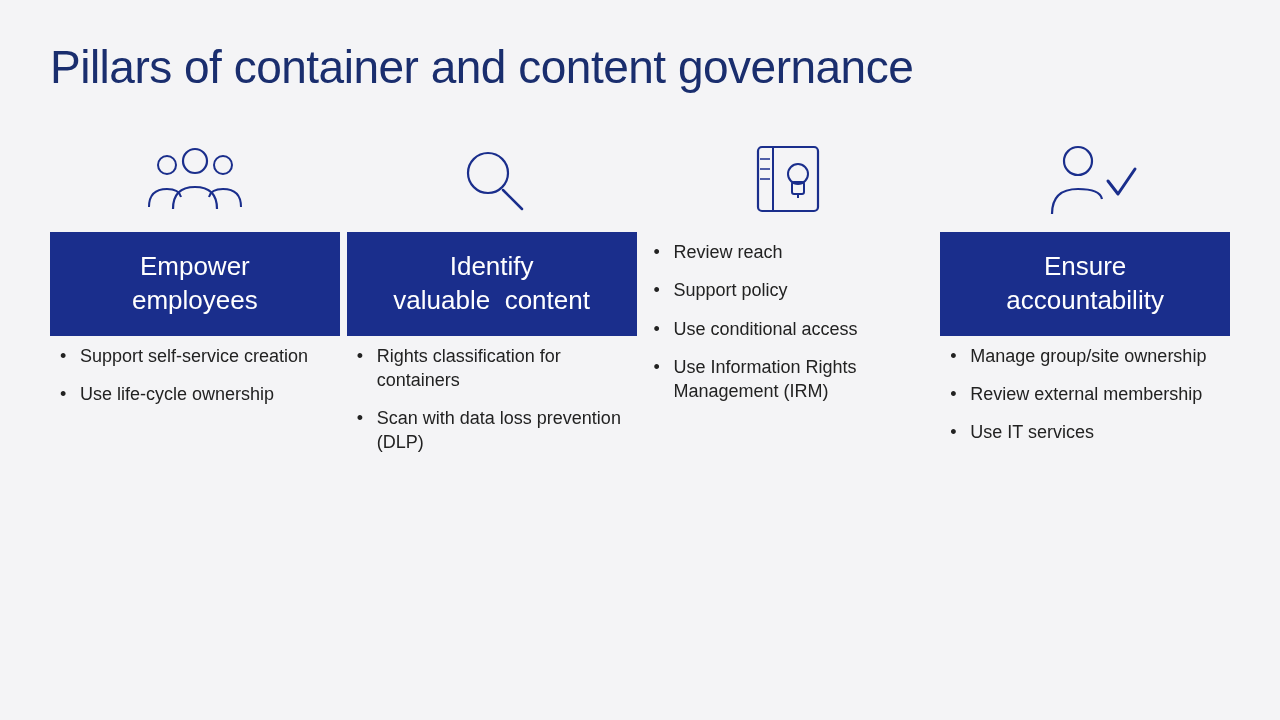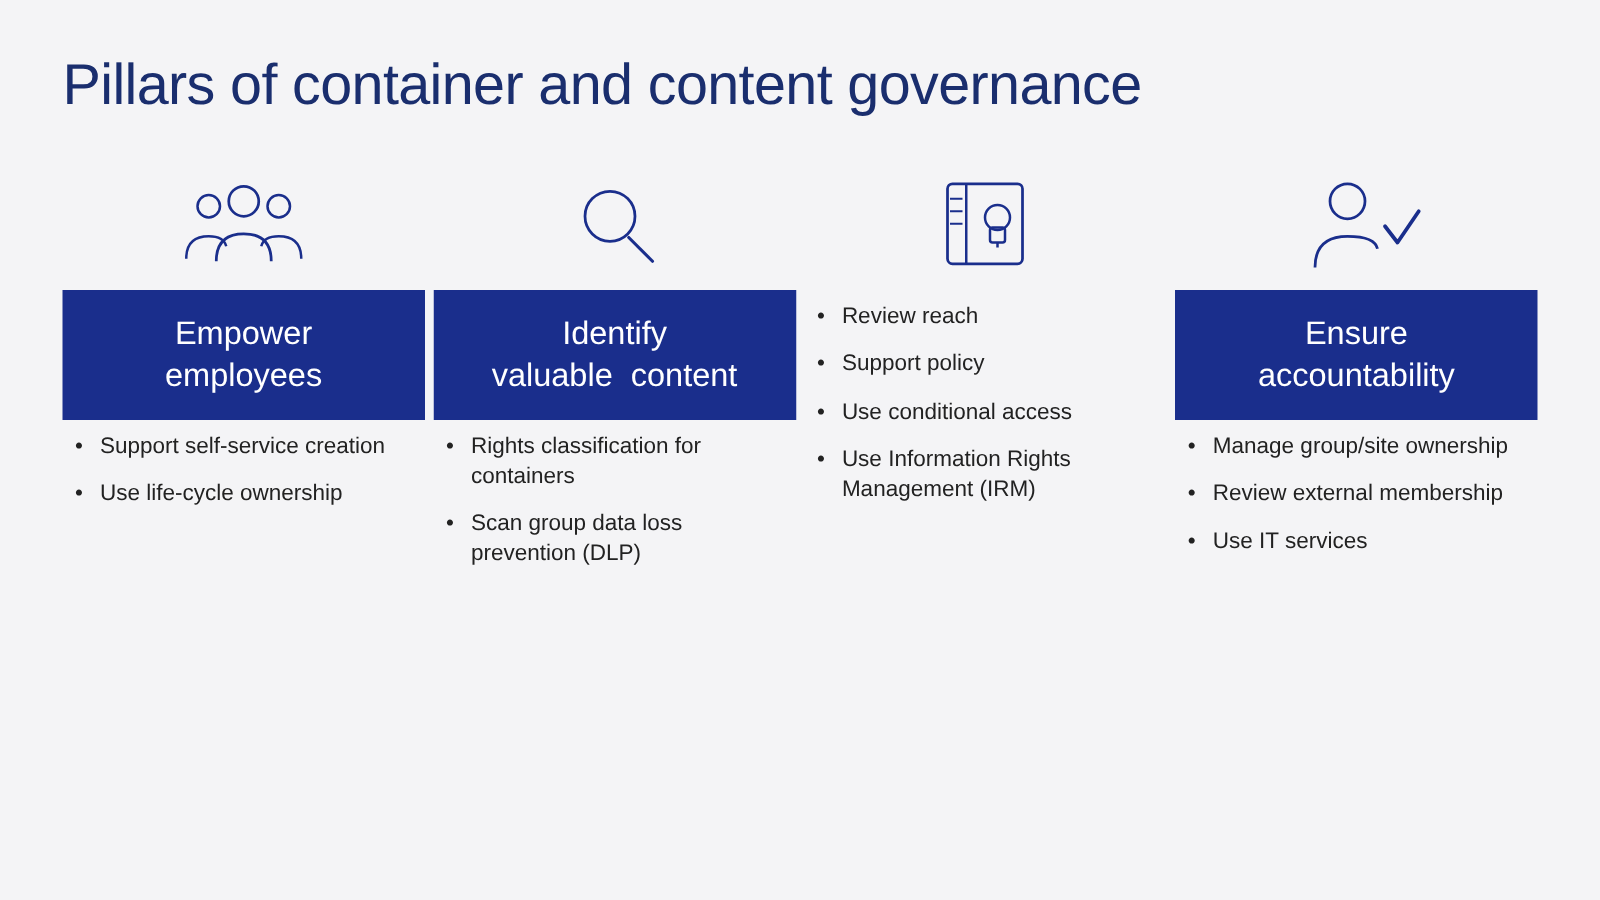--- a/index.html
+++ b/index.html
@@ -129,21 +129,21 @@
         <svg width="80" height="80" viewBox="0 0 80 80">
           <circle cx="36" cy="34" r="20" stroke-width="2.2"></circle>
           <line x1="51" y1="51" x2="70" y2="70" stroke-width="2.5" stroke-linecap="round"></line>
         </svg>
       </div>
       <div class="pillar-header">
         <span>Identify<br>valuable&nbsp; content</span>
       </div>
       <ul class="pillar-list">
         <li>Rights classification for containers</li>
-        <li>Scan group data loss prevention (DLP)</li>
+        <li>Scan with data loss prevention (DLP)</li>
       </ul>
     </div>
 
     <div class="pillar">
       <div class="pillar-icon">
         <svg width="90" height="80" viewBox="0 0 90 80">
 
           <rect x="15" y="8" width="60" height="64" rx="4" stroke-width="2.2"></rect>
 
           <line x1="30" y1="8" x2="30" y2="72" stroke-width="2"></line>

